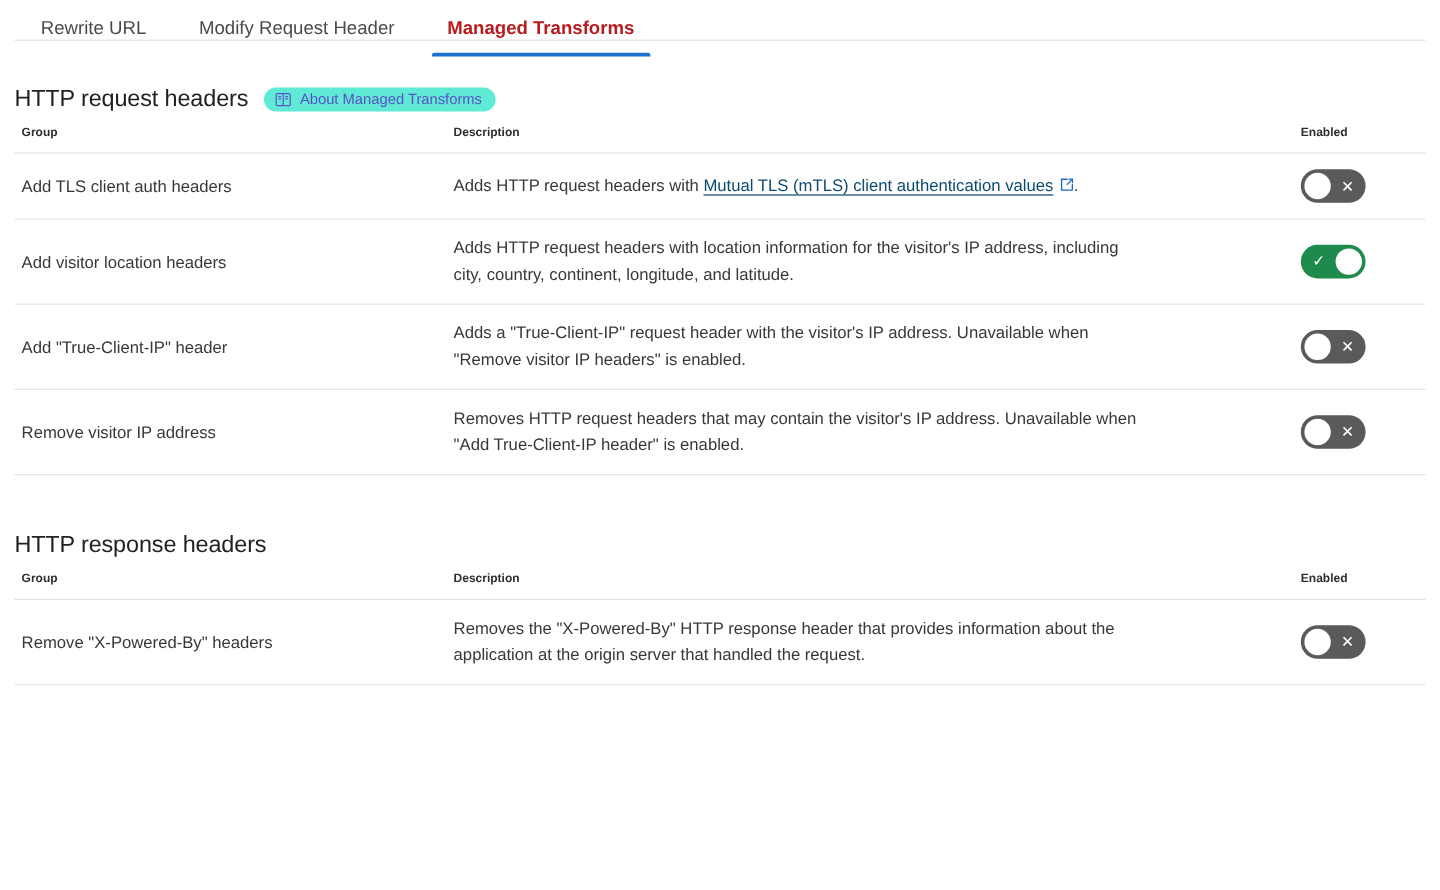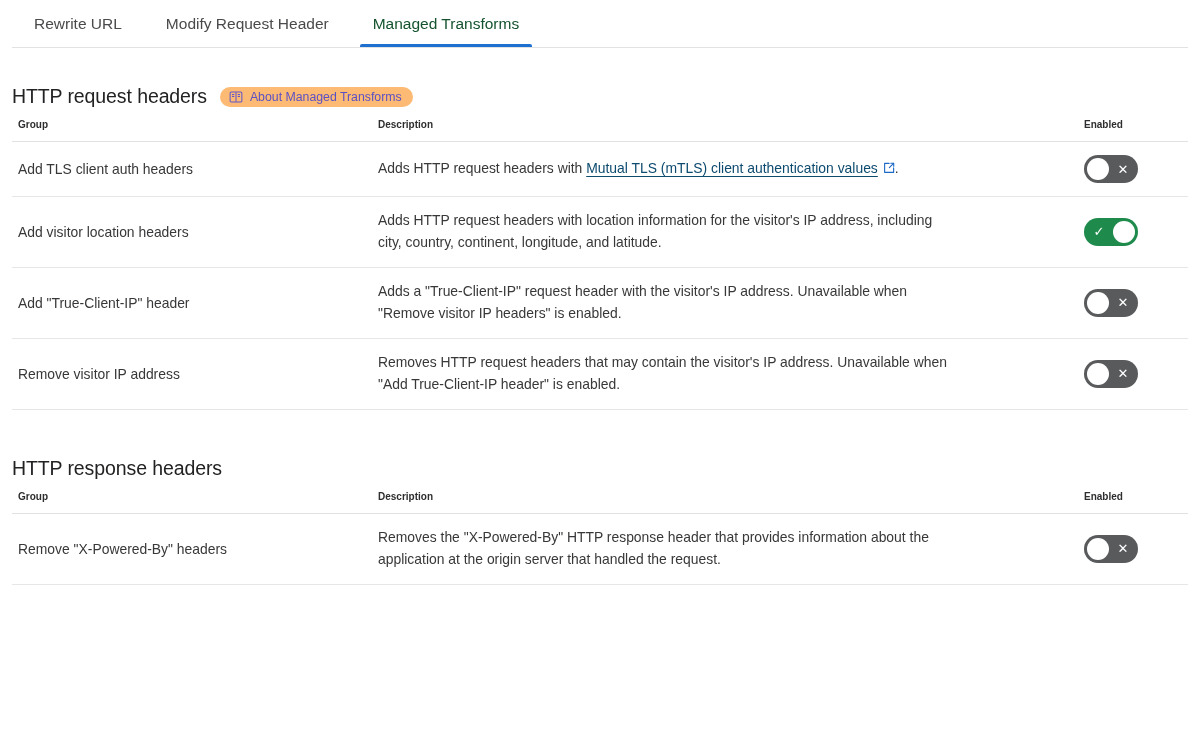--- a/index.html
+++ b/index.html
@@ -8,21 +8,21 @@
     width: 1200px; height: 742px;
     background: #ffffff;
     font-family: "Liberation Sans", sans-serif;
     color: #313131;
     overflow: hidden;
   }
 
   
   .tabbar {
     position: relative;
-    height: 48px;
+    height: 34px;
     padding: 0 12px;
     display: flex;
     align-items: flex-start;
   }
   .tabbar::after {
     content: "";
     position: absolute;
     left: 12px; right: 12px; bottom: 0;
     height: 1px;
     background: #e2e2e3;
@@ -32,22 +32,22 @@
     height: 47px;
     display: flex;
     align-items: center;
     padding: 0 22px;
     font-size: 15.5px;
     color: #4a4a4c;
     white-space: nowrap;
     cursor: pointer;
   }
   .tab.active {
-    color: #14532d;
-    font-weight: 400;
+    color: #b91c1c;
+    font-weight: 700;
   }
   .tab.active::after {
     content: "";
     position: absolute;
     left: 9px; right: 9px; bottom: 0;
     height: 3px;
     background: #1d6fd0;
     border-radius: 2px 2px 0 0;
   }
 
@@ -66,21 +66,21 @@
     font-size: 19.5px;
     font-weight: 400;
     color: #222224;
     letter-spacing: -0.1px;
   }
 
   .doc-badge {
     display: inline-flex;
     align-items: center;
     gap: 7px;
-    background: #fdba74;
+    background: #5eead4;
     border-radius: 12px;
     padding: 3px 11px 3px 9px;
     cursor: pointer;
   }
   .doc-badge .label {
     font-size: 12.3px;
     color: #5b51c4;
   }
   .book-icon { display: block; }
 

